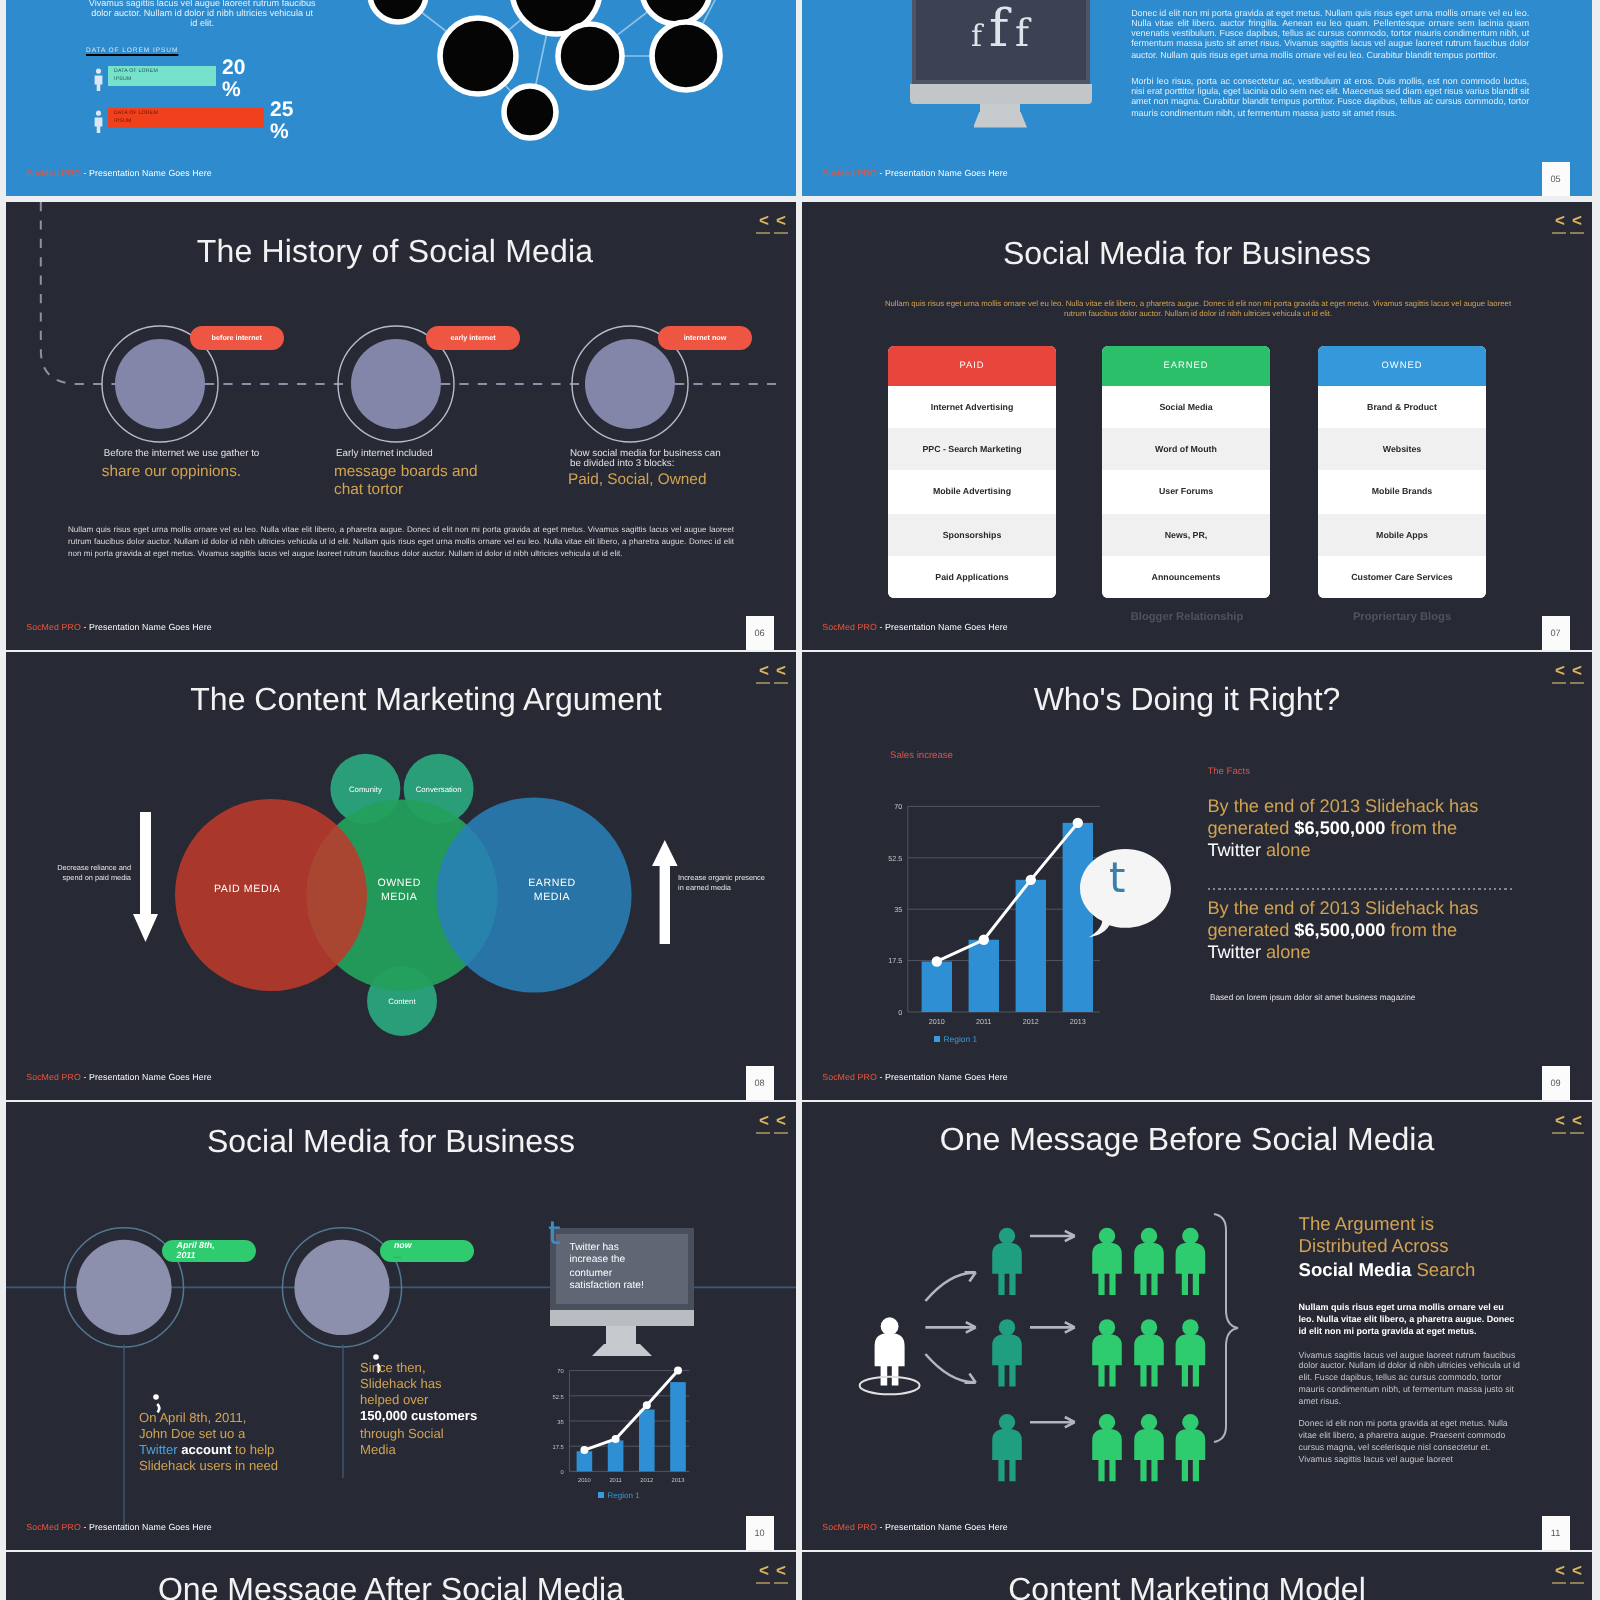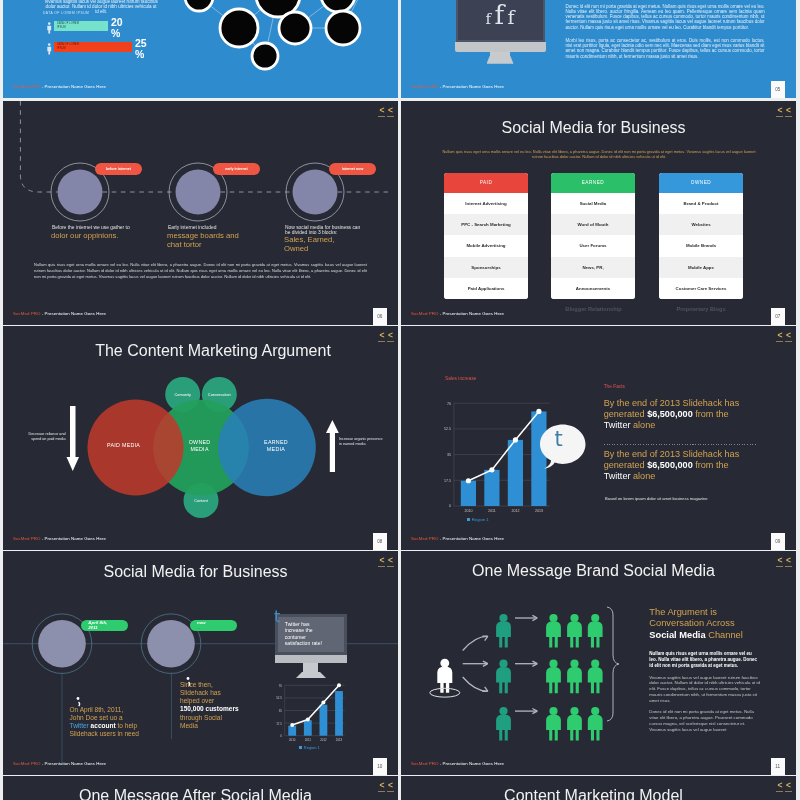--- a/index.html
+++ b/index.html
@@ -15,21 +15,21 @@
   .chev .cv{color:#d8b25c;display:inline-block;border-bottom:1.4px solid #8e7e54;padding:0 1px 1px 1px;margin-left:1.6px;}
   .foot{position:absolute;left:10.1px;bottom:9px;font-size:4.4px;white-space:nowrap;color:#fff;letter-spacing:.05px;}
   .foot b{color:#e8563f;font-weight:normal;}
   .pageno{position:absolute;right:11px;bottom:0px;width:14.5px;height:17.5px;background:#fbfbfb;color:#56565c;
           font-size:4.6px;display:flex;align-items:center;justify-content:center;}
   .title{position:absolute;left:0;right:0;text-align:center;color:#f2f2f2;font-weight:normal;}
 
   
   .net-text{position:absolute;left:40.6px;top:120px;width:115px;text-align:center;color:#e7f1fa;font-size:4.55px;line-height:5.1px;}
   .net-svg{position:absolute;left:0;top:0;}
-  .bars-wrap{position:absolute;left:40px;top:137px;width:230px;}
+  .bars-wrap{position:absolute;left:40px;top:149px;width:230px;text-decoration:underline;}
   .bars-title{color:#cfe4f5;font-size:3.3px;letter-spacing:.45px;height:9px;}
   .bar-row{position:relative;height:15px;}
   .person{position:absolute;left:3px;top:2px;width:6.5px;height:11.5px;fill:#dbe8f3;}
   .bar{position:absolute;left:11px;top:1px;height:9.5px;display:flex;align-items:center;}
   .bar span{font-size:2.6px;color:#1d5246;line-height:3.3px;width:22px;margin-left:3px;letter-spacing:.1px;}
   .b1{background:#76e2cc;width:54px;}
   .b2{background:#f0411c;width:78px;}
   .b2 span{color:#6b1206;}
   .bar-val{position:absolute;top:-3.5px;color:#fff;font-weight:bold;font-size:10.5px;line-height:11px;}
   .bar-row:nth-child(2){margin-bottom:6px;}
@@ -242,46 +242,47 @@
       <p>Morbi leo risus, porta ac consectetur ac, vestibulum at eros. Duis mollis, est non commodo luctus, nisi erat porttitor ligula, eget lacinia odio sem nec elit. Maecenas sed diam eget risus varius blandit sit amet non magna. Curabitur blandit tempus porttitor. Fusce dapibus, tellus ac cursus commodo, tortor mauris condimentum nibh, ut fermentum massa justo sit amet risus.</p>
     </div>
     <div class="foot"><b>SocMed PRO</b><span> - </span><span>Presentation Name Goes Here</span></div>
     <div class="pageno">05</div>
   </div>
 </div>
 
 <div class="slide sl-c1 sl-r2">
   <div class="inner">
     <div class="chev"><span class="cv">&lt;</span><span class="cv">&lt;</span></div>
+    <div class="title t-hist">The History of Social Media</div>
     <svg class="hist-svg" viewBox="0 0 396 224" width="396" height="224">
           <path d="M17.4 0 L17.4 74 Q17.4 91 36 91 L54.5 91" fill="none" stroke="#8d8fa8" stroke-width="1" stroke-dasharray="4.6 4.6"></path>
           <line x1="99.5" y1="91" x2="172.5" y2="91" stroke="#8d8fa8" stroke-width="1" stroke-dasharray="4.6 4.6"></line>
           <line x1="217.5" y1="91" x2="289.5" y2="91" stroke="#8d8fa8" stroke-width="1" stroke-dasharray="4.6 4.6"></line>
           <line x1="334.5" y1="91" x2="385" y2="91" stroke="#8d8fa8" stroke-width="1" stroke-dasharray="4.6 4.6"></line>
           <circle cx="77" cy="91" r="29" fill="none" stroke="#b9bbcd" stroke-width="0.7"></circle>
           <circle cx="77" cy="91" r="22.5" fill="#8386a8"></circle>
           <circle cx="195" cy="91" r="29" fill="none" stroke="#b9bbcd" stroke-width="0.7"></circle>
           <circle cx="195" cy="91" r="22.5" fill="#8386a8"></circle>
           <circle cx="312" cy="91" r="29" fill="none" stroke="#b9bbcd" stroke-width="0.7"></circle>
           <circle cx="312" cy="91" r="22.5" fill="#8386a8"></circle>
         </svg>
     <div class="hn hn1">
       <div class="hn-tag">before internet</div>
       <div class="hn-cap">Before the internet we use gather to</div>
-      <div class="hn-hl">dolor our oppinions.</div>
+      <div class="hn-hl">share our oppinions.</div>
     </div>
     <div class="hn hn2">
       <div class="hn-tag">early internet</div>
       <div class="hn-cap">Early internet included</div>
       <div class="hn-hl">message boards and chat tortor</div>
     </div>
     <div class="hn hn3">
       <div class="hn-tag">internet now</div>
       <div class="hn-cap">Now social media for business  can be divided into 3 blocks:</div>
-      <div class="hn-hl">Sales, Earned, Owned</div>
+      <div class="hn-hl">Paid, Social, Owned</div>
     </div>
     <div class="hist-body">Nullam quis risus  eget urna mollis ornare vel eu  leo. Nulla vitae elit libero, a pharetra augue.  Donec id elit non mi porta gravida at eget metus.  Vivamus sagittis lacus vel augue laoreet rutrum  faucibus dolor auctor. Nullam id dolor id nibh  ultricies vehicula ut id elit. Nullam quis risus eget urna mollis ornare vel eu leo. Nulla vitae elit libero, a pharetra augue. Donec id elit non mi porta gravida at eget metus.  Vivamus sagittis lacus vel augue laoreet rutrum  faucibus dolor auctor. Nullam id dolor id nibh  ultricies vehicula ut id elit.</div>
     <div class="foot"><b>SocMed PRO</b><span> - </span><span>Presentation Name Goes Here</span></div>
     <div class="pageno">06</div>
   </div>
 </div>
 
 <div class="slide sl-c2 sl-r2">
   <div class="inner">
     <div class="chev"><span class="cv">&lt;</span><span class="cv">&lt;</span></div>
@@ -349,20 +350,21 @@
     <div class="venn-note n-left">Decrease reliance and spend on paid media</div>
     <div class="venn-note n-right">Increase organic presence in earned media</div>
     <div class="foot"><b>SocMed PRO</b><span> - </span><span>Presentation Name Goes Here</span></div>
     <div class="pageno">08</div>
   </div>
 </div>
 
 <div class="slide sl-c2 sl-r3">
   <div class="inner">
     <div class="chev"><span class="cv">&lt;</span><span class="cv">&lt;</span></div>
+    <div class="title t-who">Who's Doing it Right?</div>
     <div class="who-chart-lbl">Sales increase</div>
     <svg class="who-chart" id="who-chart" viewBox="0 0 190 120" width="190" height="120">
           <text x="20.099999999999998" y="115.4" text-anchor="end" font-size="3.6" fill="#c6c6c6" font-family="Liberation Sans">0</text>
           <line x1="22.9" y1="88.3" x2="118.9" y2="88.3" stroke="#575a67" stroke-width="0.45"></line>
           <text x="20.099999999999998" y="89.7" text-anchor="end" font-size="3.6" fill="#c6c6c6" font-family="Liberation Sans">17.5</text>
           <line x1="22.9" y1="62.6" x2="118.9" y2="62.6" stroke="#575a67" stroke-width="0.45"></line>
           <text x="20.099999999999998" y="64" text-anchor="end" font-size="3.6" fill="#c6c6c6" font-family="Liberation Sans">35</text>
           <line x1="22.9" y1="36.900000000000006" x2="118.9" y2="36.900000000000006" stroke="#575a67" stroke-width="0.45"></line>
           <text x="20.099999999999998" y="38.300000000000004" text-anchor="end" font-size="3.6" fill="#c6c6c6" font-family="Liberation Sans">52.5</text>
           <line x1="22.9" y1="11.200000000000003" x2="118.9" y2="11.200000000000003" stroke="#575a67" stroke-width="0.45"></line>
@@ -461,21 +463,21 @@
         </svg>
     <div class="tl-legend"><span class="lg-sq"></span><span>Region 1</span></div>
     <div class="foot"><b>SocMed PRO</b><span> - </span><span>Presentation Name Goes Here</span></div>
     <div class="pageno">10</div>
   </div>
 </div>
 
 <div class="slide sl-c2 sl-r4">
   <div class="inner">
     <div class="chev"><span class="cv">&lt;</span><span class="cv">&lt;</span></div>
-    <div class="title t-omb">One Message Brand Social Media</div>
+    <div class="title t-omb">One Message Before Social Media</div>
     <svg class="omb-svg" id="omb-svg" viewBox="0 0 260 180" width="260" height="180">
           <g transform="translate(86.5,22) scale(1)">
             <circle cx="0" cy="0" r="4.1" fill="#1f9e80"></circle>
             <path d="M-7.4 8.9 q0 -5.6 7.4 -5.6 q7.4 0 7.4 5.6 l0 10 l-3.1 0 l0 10.6 l-3.1 0 l0 -10.6 l-2.4 0 l0 10.6 l-3.1 0 l0 -10.6 l-3.1 0 z" fill="#1f9e80"></path>
           </g>
           <g transform="translate(136.5,22) scale(1)">
             <circle cx="0" cy="0" r="4.1" fill="#2ecb6f"></circle>
             <path d="M-7.4 8.9 q0 -5.6 7.4 -5.6 q7.4 0 7.4 5.6 l0 10 l-3.1 0 l0 10.6 l-3.1 0 l0 -10.6 l-2.4 0 l0 10.6 l-3.1 0 l0 -10.6 l-3.1 0 z" fill="#2ecb6f"></path>
           </g>
           <g transform="translate(157.5,22) scale(1)">
@@ -544,22 +546,22 @@
             <path d="M0 0 L-5 -2.6 M0 0 L-5 2.6" stroke="#b3b6c2" stroke-width="1.3" fill="none"></path>
           </g>
           <line x1="98" y1="115.1" x2="119.5" y2="115.1" stroke="#b3b6c2" stroke-width="1.3"></line>
           <g transform="translate(120.4,115.1) rotate(0)">
             <path d="M0 0 L-5 -2.6 M0 0 L-5 2.6" stroke="#b3b6c2" stroke-width="1.3" fill="none"></path>
           </g>
           <path d="M190 11 q6 1 6 8 v40 q0 8 6 9 q-6 1 -6 9 v40 q0 7 -6 8" fill="none" stroke="#aeb1bd" stroke-width="1"></path>
         </svg>
     <div class="omb-head">
       <div>The Argument is</div>
-      <div>Conversation Across</div>
-      <div><b>Social Media</b><span> Channel</span></div>
+      <div>Distributed Across</div>
+      <div><b>Social Media</b><span> Search</span></div>
     </div>
     <div class="omb-lead">Nullam quis risus eget urna mollis ornare vel eu leo. Nulla vitae elit libero, a pharetra augue. Donec id elit non mi porta gravida at eget metus.</div>
     <div class="omb-p omb-p1">Vivamus sagittis lacus vel augue laoreet rutrum faucibus dolor auctor. Nullam id dolor id nibh ultricies vehicula ut id elit. Fusce dapibus, tellus ac cursus commodo, tortor mauris condimentum nibh, ut fermentum massa justo sit amet risus.</div>
     <div class="omb-p omb-p2">Donec id elit non mi porta gravida at eget metus. Nulla vitae elit libero, a pharetra augue.     Praesent commodo cursus magna, vel scelerisque nisl consectetur et. Vivamus sagittis lacus vel augue laoreet</div>
     <div class="foot"><b>SocMed PRO</b><span> - </span><span>Presentation Name Goes Here</span></div>
     <div class="pageno">11</div>
   </div>
 </div>
 
 <div class="slide sl-c1 sl-r5">

